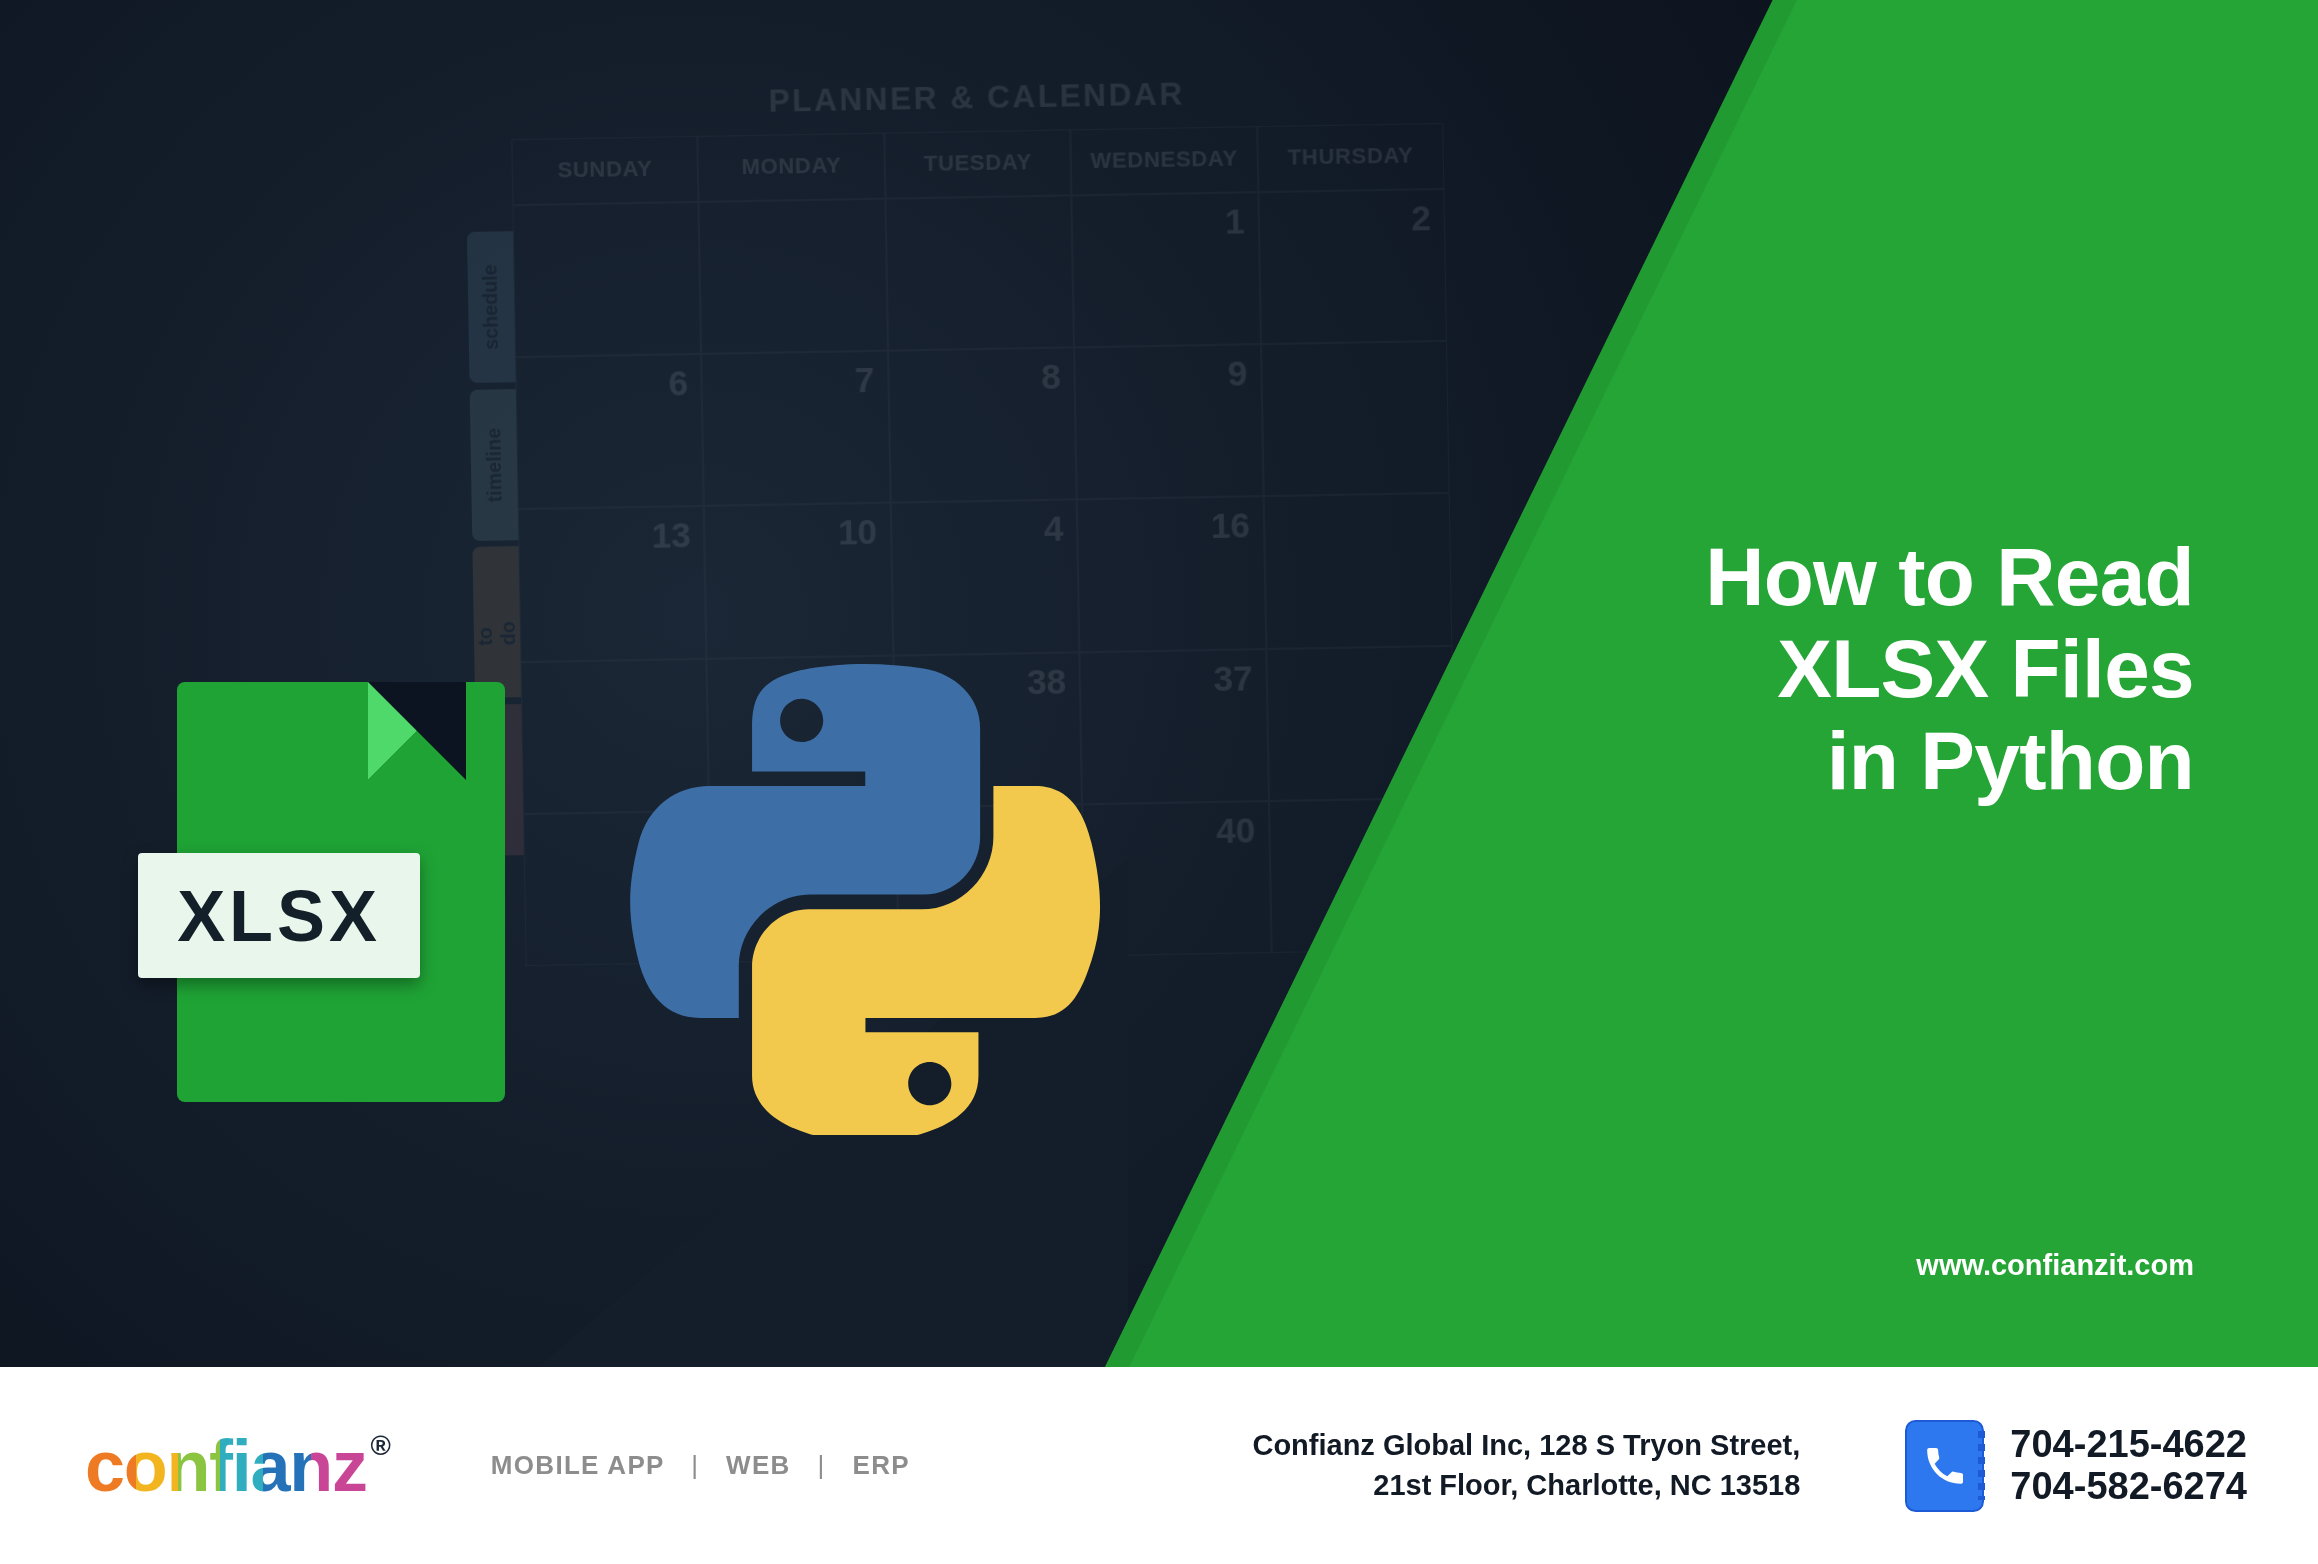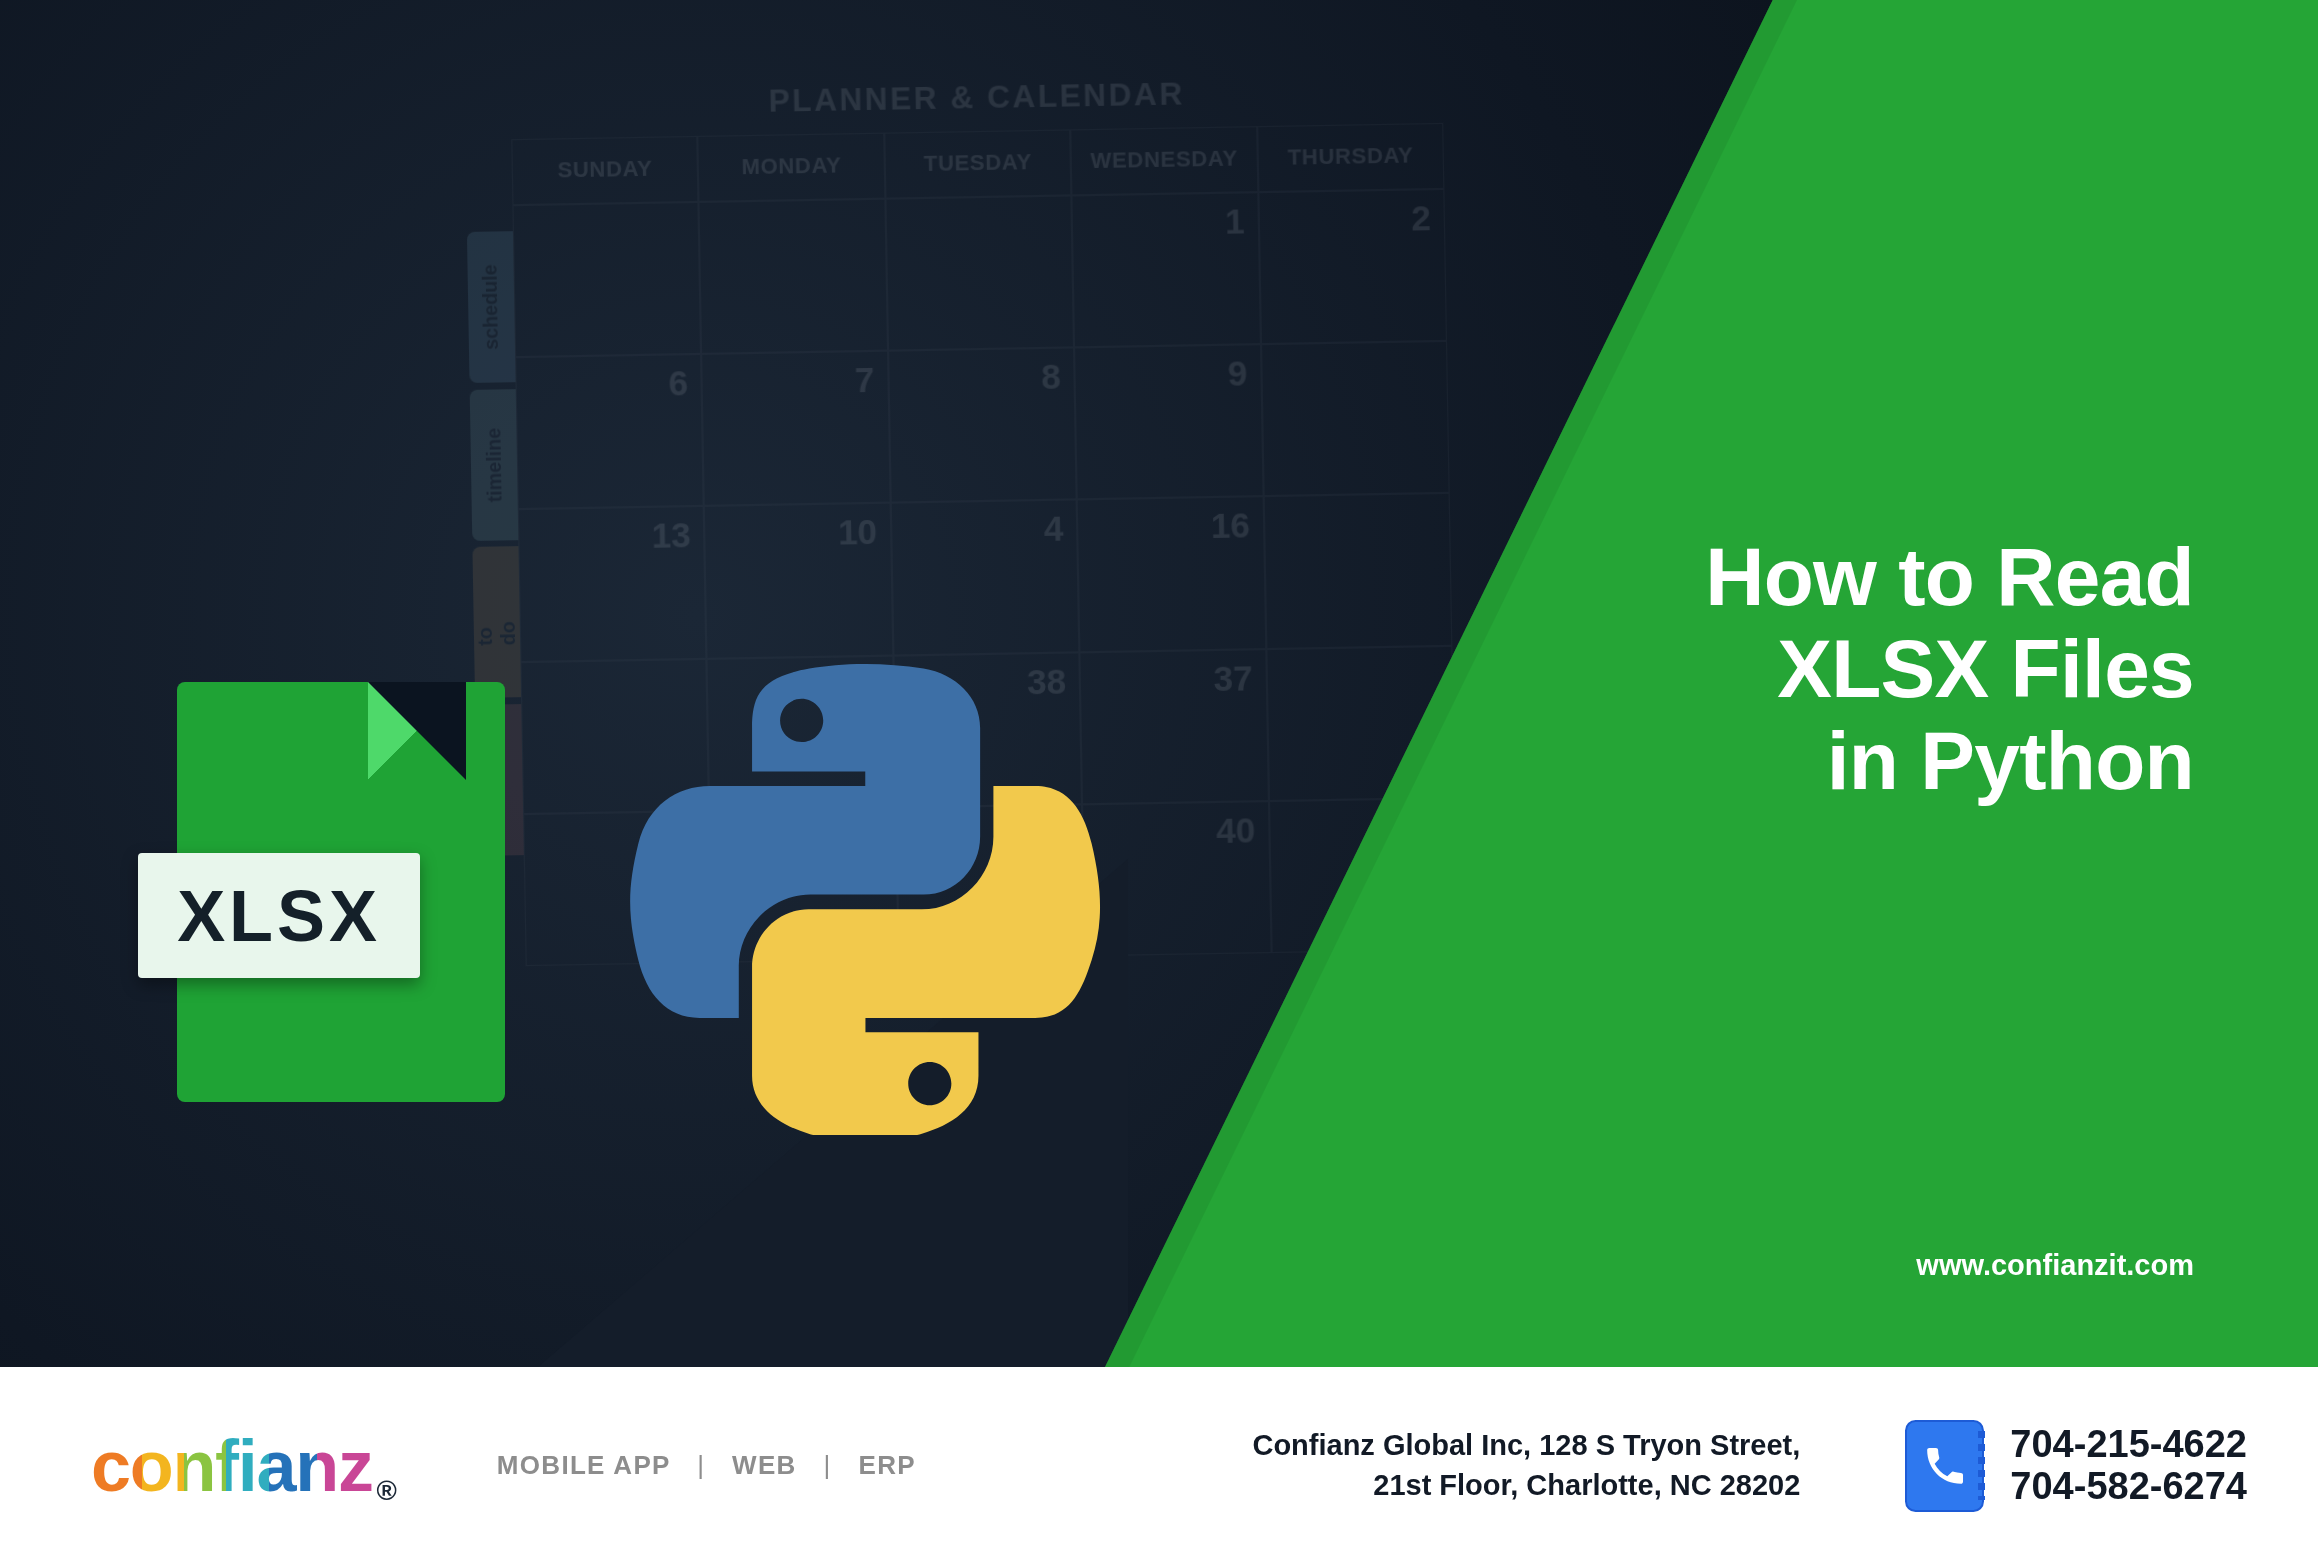--- a/index.html
+++ b/index.html
@@ -114,21 +114,21 @@
 
   
   .python-icon { position:absolute; left:630px; top:663px; width:472px; height:472px; }
   .python-icon svg { width:100%; height:100%; }
 
   
   .footer {
     position:absolute; left:0; top:1367px; width:2319px; height:197px;
     background:#fff; display:flex; align-items:center; padding:0 72px 0 85px;
   }
-  .logo-block { display:flex; align-items:flex-end;margin-left:6px; }
+  .logo-block { display:flex; align-items:flex-start; }
   .logo-word { font-size:72px; font-weight:800; letter-spacing:-1.3px;
     background:linear-gradient(90deg,#ee7b24 0 18%, #f3b51f 18% 33%, #8bc441 33% 48%,
       #30adbf 48% 63%, #2572b9 63% 80%, #c94696 80% 100%);
     -webkit-background-clip:text; background-clip:text; color:transparent;
     position:relative; }
   .logo-reg { font-size:27.6px; font-weight:700; color:#1b2736; margin-left:3.9px; margin-top:5.2px; }
   .services { margin-left:100px; font-size:26px; font-weight:700; color:#8d8d8d;
     letter-spacing:1.3px; }
   .services .sep { margin:0 18.4px; font-weight:400; }
   .address { margin-left:auto; text-align:right; font-size:29px; font-weight:700;
@@ -284,21 +284,21 @@
     </div>
     <div class="services">
       <span>MOBILE APP</span>
       <span class="sep">|</span>
       <span>WEB</span>
       <span class="sep">|</span>
       <span>ERP</span>
     </div>
     <div class="address">
       <div>Confianz Global Inc, 128 S Tryon Street,</div>
-      <div>21st Floor, Charlotte, NC 28202</div>
+      <div>21st Floor, Charlotte, NC 13518</div>
     </div>
     <div class="phone-block">
       <div class="phone-icon">
         <svg viewBox="0 0 24 24" fill="#fff">
             <path d="M6.6 10.8c1.4 2.8 3.8 5.1 6.6 6.6l2.2-2.2c.3-.3.7-.4 1.1-.2 1.2.4 2.5.6 3.8.6.6 0 1.1.5 1.1 1.1v3.5c0 .6-.5 1.1-1.1 1.1C10.4 21.3 2.7 13.6 2.7 3.7c0-.6.5-1.1 1.1-1.1h3.5c.6 0 1.1.5 1.1 1.1 0 1.3.2 2.6.6 3.8.1.4 0 .8-.3 1.1L6.6 10.8z"></path>
           </svg>
       </div>
       <div class="phones">
         <div>704-215-4622</div>
         <div>704-582-6274</div>

